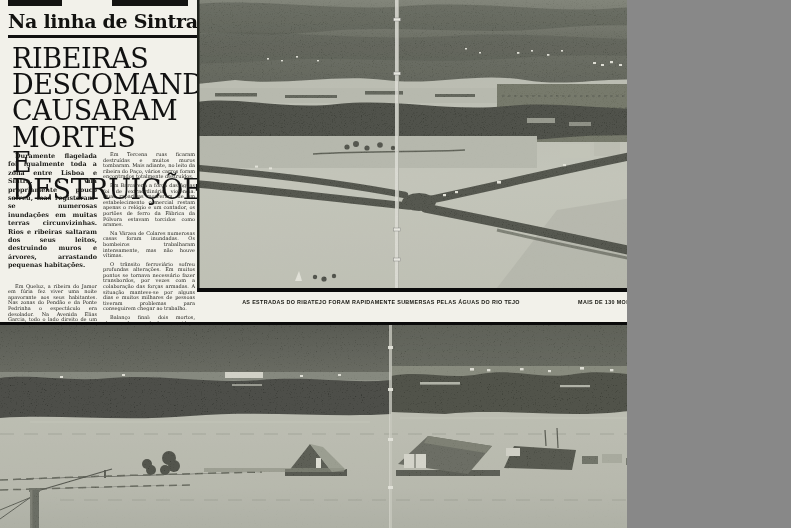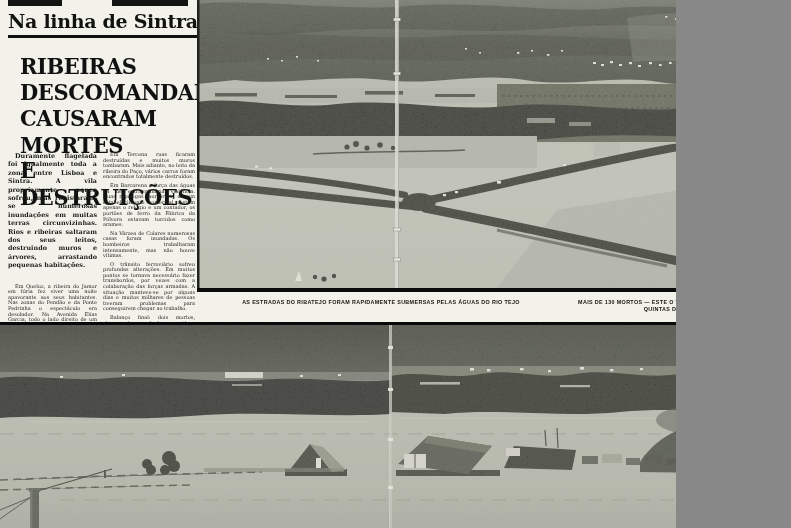--- a/index.html
+++ b/index.html
@@ -1,27 +1,27 @@
 <!DOCTYPE html>
 <html><head>
 <meta charset="utf-8">
 <style>
   html,body{margin:0;padding:0;background:#888;}
-  .page{position:relative;width:676px;height:528px;background:#3b82f6;overflow:hidden;
+  .page{position:relative;width:627px;height:528px;background:#3b82f6;overflow:hidden;
         font-family:"DejaVu Serif", serif;color:#121210;}
   
   .article{position:absolute;left:0;top:0;width:197px;height:322px;background:#f2f1ea;}
   .topmark{position:absolute;top:0;height:6px;background:#141412;}
   .topmark.m1{left:8px;width:54px;}
   .topmark.m2{left:112px;width:76px;}
   .kicker{position:absolute;left:8px;top:10px;margin:0;font-size:19px;font-weight:bold;
           letter-spacing:-0.3px;border-bottom:3px solid #111;padding-bottom:3px;
           font-family:"DejaVu Serif", serif;white-space:nowrap;}
-  .headline{position:absolute;left:8px;top:41px;margin:12px;width:190px;
-            font-size:21px;line-height:26px;font-weight:700;letter-spacing:-0.4px;
+  .headline{position:absolute;left:8px;top:41px;margin:4px;width:190px;
+            font-size:27px;line-height:26px;font-weight:400;letter-spacing:-0.4px;
             font-family:"DejaVu Serif", serif;color:#111;}
   .headline span{display:block;transform:scaleY(1.05);transform-origin:left top;}
   .col{position:absolute;top:152px;text-align:justify;color:#24241f;
        font-family:"DejaVu Serif", serif;}
   .col p{margin:0 0 3px 0;text-indent:7px;font-size:5px;line-height:5.6px;}
   .col1{left:8px;width:89px;}
   .col2{left:103px;width:92px;}
   .col1 p.lead{font-weight:bold;font-size:6.4px;line-height:8.4px;margin-bottom:14px;
                color:#1b1b17;}
   

